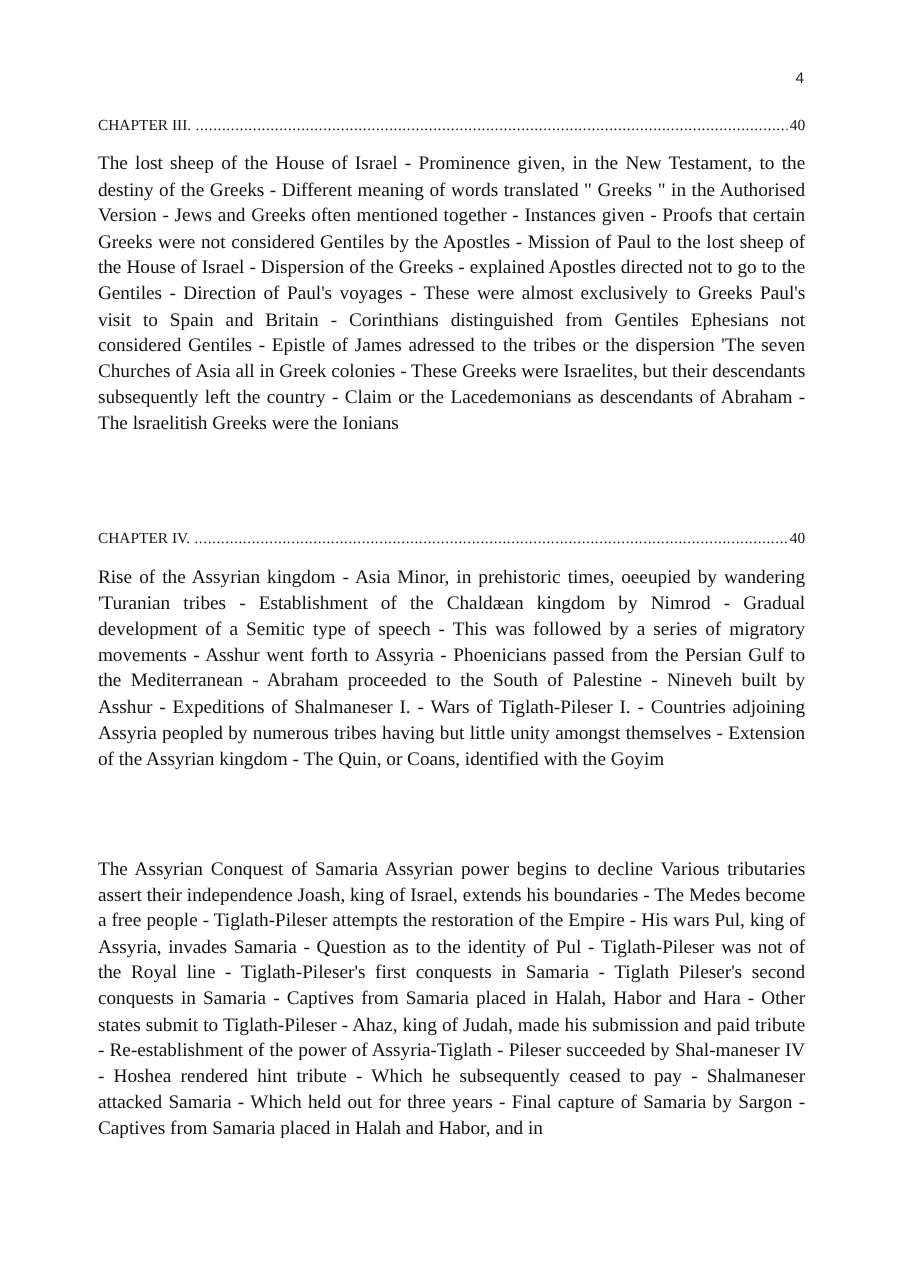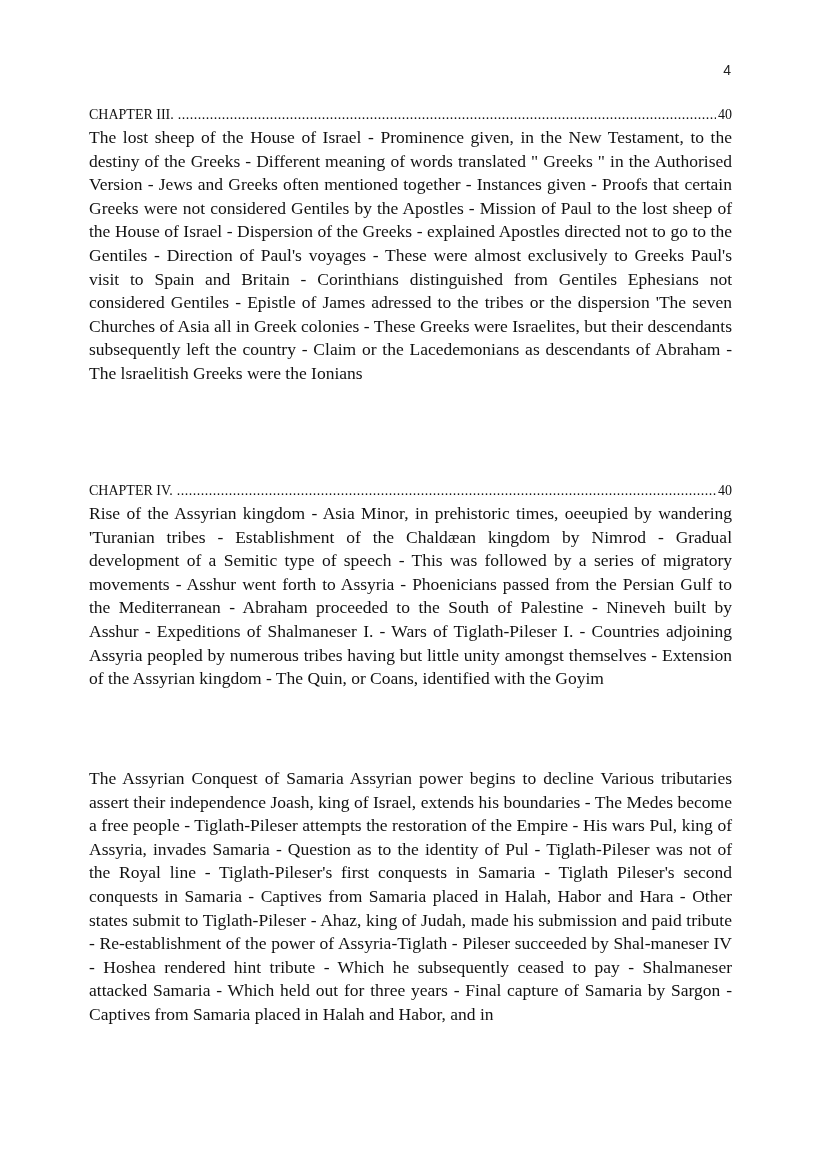--- a/index.html
+++ b/index.html
@@ -6,21 +6,21 @@
   body { width: 820px; height: 1160px; position: relative; overflow: hidden;
          font-family: "Liberation Serif", serif; color: #111; }
   .page-number { position: absolute; right: 89px; top: 62px; font-family: "Liberation Sans", sans-serif;
                  font-size: 14px; color: #222; }
   .section { position: absolute; left: 89px; width: 643px; }
   .heading { display: flex; align-items: baseline; font-size: 14px; line-height: 22px; white-space: nowrap; overflow: hidden; }
   .heading .title { flex: none; }
   .heading .leader { flex: 1; overflow: hidden; margin: 0 2px 0 4px; letter-spacing: 0.5px; }
   .heading .leader::before { content: "................................................................................................................................................................................................................................"; }
   .heading .pg { flex: none; }
-  .desc { font-size: 17.5px; line-height: 23.6px; text-align: justify; text-align-last: left; }
+  .desc { margin-top: 11px; font-size: 17.5px; line-height: 23.6px; text-align: justify; text-align-last: left; }
   #sec1 { top: 104px; }
   #sec2 { top: 480px; }
   #sec3 { top: 767px; }
 </style>
 </head>
 <body>
 
 <div class="page-number">4</div>
 
 <div class="section" id="sec1">

